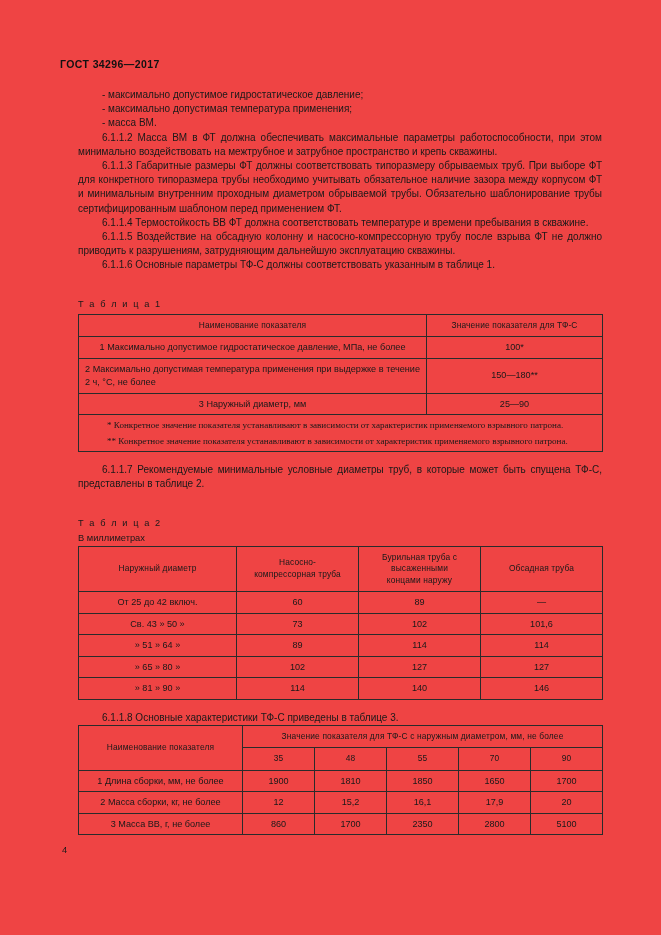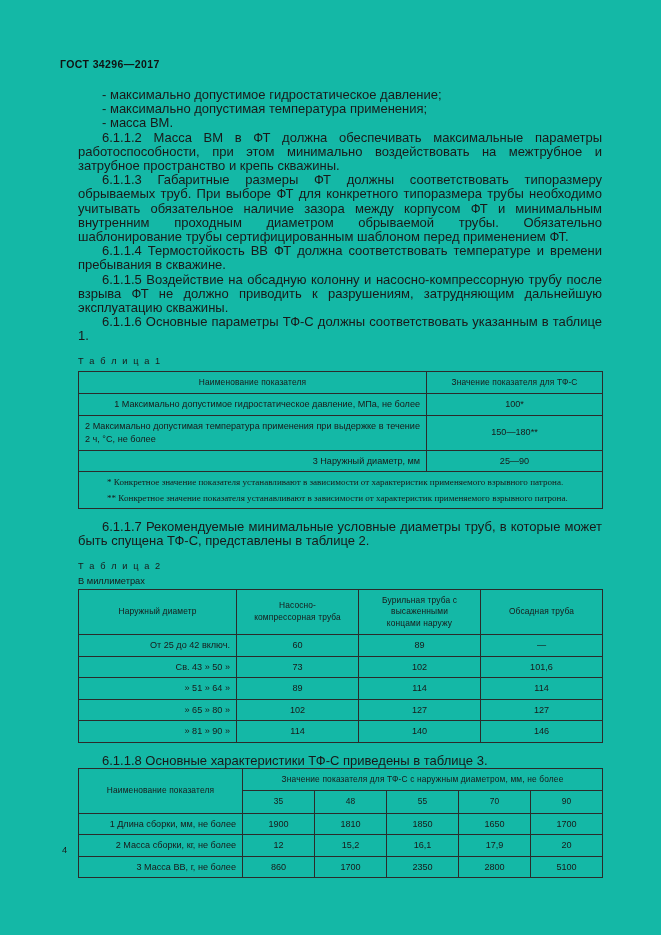--- a/index.html
+++ b/index.html
@@ -14,53 +14,53 @@
     position: relative;
     font-family: "Liberation Sans", "DejaVu Sans", sans-serif;
     color: #1a1a1a;
     overflow: hidden;
   }
   .page {
     position: absolute;
     left: 0; top: 0;
     width: 661px;
     height: 935px;
-    background: #14b8a6;
+    background: #ef4444;
   }
   .header {
     position: absolute;
     left: 60px;
     top: 58px;
     font-size: 10.5px;
     font-weight: bold;
     letter-spacing: 0.4px;
     color: #111;
   }
   .content {
     position: absolute;
     left: 78px;
     top: 88px;
     width: 524px;
   }
   p.body-par {
     margin: 0;
-    font-size: 13px;
+    font-size: 10px;
     line-height: 14.2px;
     text-align: justify;
     color: #191919;
   }
   p.body-par.dash {
     text-indent: 24px;
     text-align: left;
   }
   p.body-par.indent {
     text-indent: 24px;
   }
   .table-caption {
-    margin-top: 12px;
+    margin-top: 26px;
     margin-bottom: 5px;
     font-size: 9.2px;
     letter-spacing: 1.6px;
     color: #191919;
   }
   .units-line {
     font-size: 9.3px;
     margin-bottom: 3px;
     margin-top: 3px;
     color: #191919;
@@ -81,21 +81,21 @@
     color: #191919;
   }
   table.doc-table th {
     text-align: center;
     font-size: 8.4px;
     letter-spacing: 0.15px;
     line-height: 11.5px;
     padding: 5px 16px;
   }
   td.c { text-align: center; }
-  td.l { text-align: right; margin-top: 29px; }
+  td.l { text-align: center; margin-top: 29px; }
   td.just { text-align: justify; }
   .t1-col1 { width: 348px; }
   .t1-col2 { width: 176px; }
   .t2-col1 { width: 158px; }
   .t2-colx { width: 122px; }
   .t2-colz { width: 122px; }
   .t3-col1 { width: 164px; }
   .t3-colx { width: 72px; }
   .footnote-cell {
     font-size: 8.3px;

